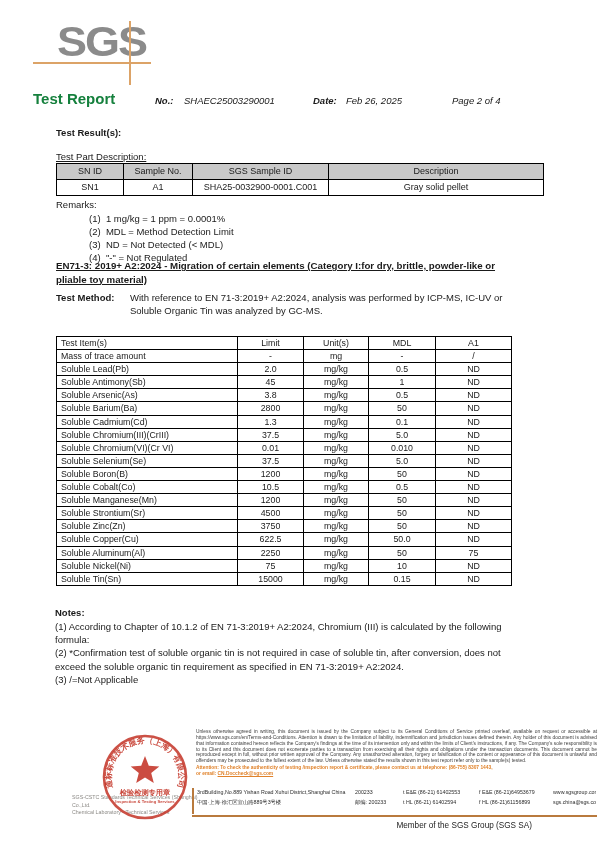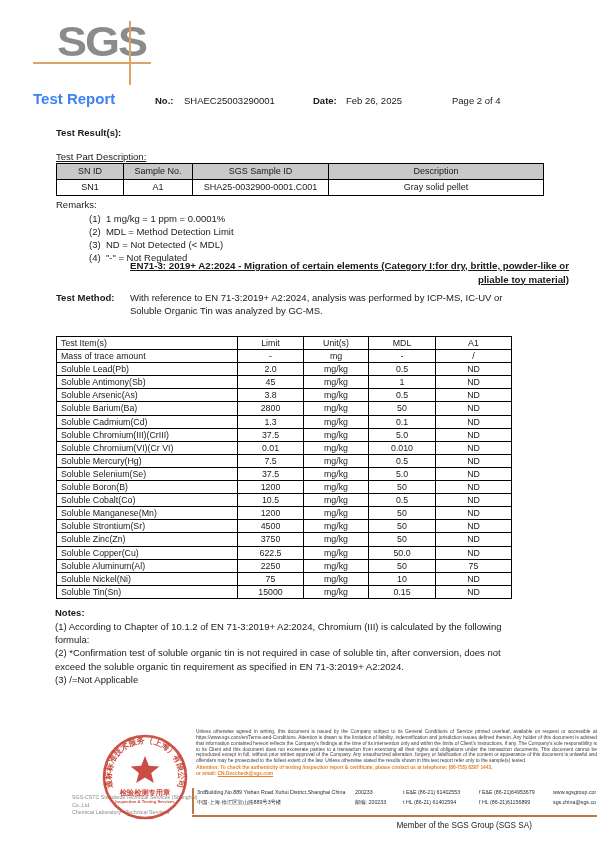--- a/index.html
+++ b/index.html
@@ -9,42 +9,42 @@
     font-family:"Liberation Sans","DejaVu Sans",sans-serif; color:#1a1a1a;
   }
   .abs { position:absolute; }
 
   
   .logo-text { left:57px; top:22px; font-size:45px; font-weight:800;
     color:#8b8b8b; letter-spacing:-2px; line-height:40px; transform:scaleY(0.95); }
   .logo-hline { left:33px; top:62px; width:118px; height:1.5px; background:#dca367; }
   .logo-vline { left:129px; top:21px; width:1.5px; height:64px; background:#dca367; }
 
-  .doc-title { left:33px; top:90px; font-size:15px; font-weight:bold; color:#3b82f6; }
-  .hdr { top:95px; font-size:9.5px; }
+  .doc-title { left:33px; top:90px; font-size:15px; font-weight:bold; color:#15803d; }
+  .hdr { top:95px; font-size:9.5px;font-style:italic; }
   .hdr.b { font-weight:bold; }
   .no-label { left:155px; } .no-value { left:184px; }
   .date-label { left:313px; } .date-value { left:346px; }
   .page-num { left:452px; }
 
   
   .h-results { left:56px; top:127px; font-size:9.5px; font-weight:bold; }
   .h-partdesc { left:56px; top:151px; font-size:9.5px; text-decoration:underline; padding-right:6px; }
 
   table { border-collapse:collapse; table-layout:fixed; }
   .part-table { left:56px; top:163px; width:487px; font-size:9px; }
   .part-table th, .part-table td { border:1px solid #000; text-align:center;
     padding:2px 2px; line-height:11px; font-weight:normal; overflow:hidden; white-space:nowrap; }
   .part-table thead th { background:#c9c9c9; }
   .part-table { border:1.5px solid #000; }
 
   .h-remarks { left:56px; top:199px; font-size:9.5px; }
   .remarks-list { left:89px; top:212px; font-size:9.5px; line-height:13px; white-space:pre; }
 
-  .standard-heading { left:64px; top:259px; width:505px; font-size:9.7px; font-weight:bold; line-height:13.5px;text-align:right; }
+  .standard-heading { left:56px; top:259px; width:505px; font-size:9.7px; font-weight:bold; line-height:13.5px; }
   .standard-heading div { text-decoration:underline; }
 
   .method-label { left:56px; top:292px; font-size:9.5px; font-weight:bold; }
   .method-lines { left:130px; top:292px; font-size:9.5px; line-height:12.5px; width:430px; }
 
   .results-table { left:56px; top:336px; width:455px; font-size:8.8px; border:1.5px solid #000; }
   .results-table th, .results-table td { border:1px solid #000; text-align:center;
     padding:1px 2px; line-height:10.1px; font-weight:normal; overflow:hidden; white-space:nowrap; }
   .results-table th:first-child, .results-table td:first-child { text-align:left; padding-left:4px; }
 
@@ -190,27 +190,20 @@
         <td>ND</td>
       </tr>
       <tr>
         <td>Soluble Chromium(VI)(Cr VI)</td>
         <td>0.01</td>
         <td>mg/kg</td>
         <td>0.010</td>
         <td>ND</td>
       </tr>
       <tr>
-        <td>Soluble Mercury(Hg)</td>
-        <td>7.5</td>
-        <td>mg/kg</td>
-        <td>0.5</td>
-        <td>ND</td>
-      </tr>
-      <tr>
         <td>Soluble Selenium(Se)</td>
         <td>37.5</td>
         <td>mg/kg</td>
         <td>5.0</td>
         <td>ND</td>
       </tr>
       <tr>
         <td>Soluble Boron(B)</td>
         <td>1200</td>
         <td>mg/kg</td>

